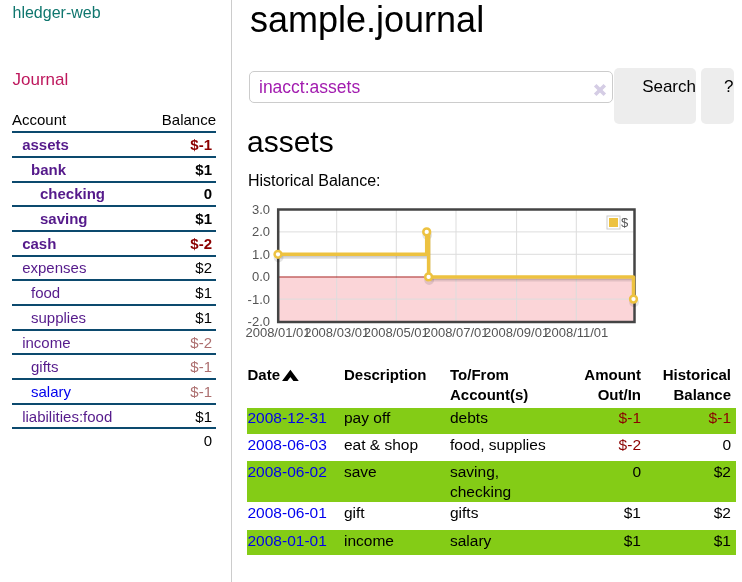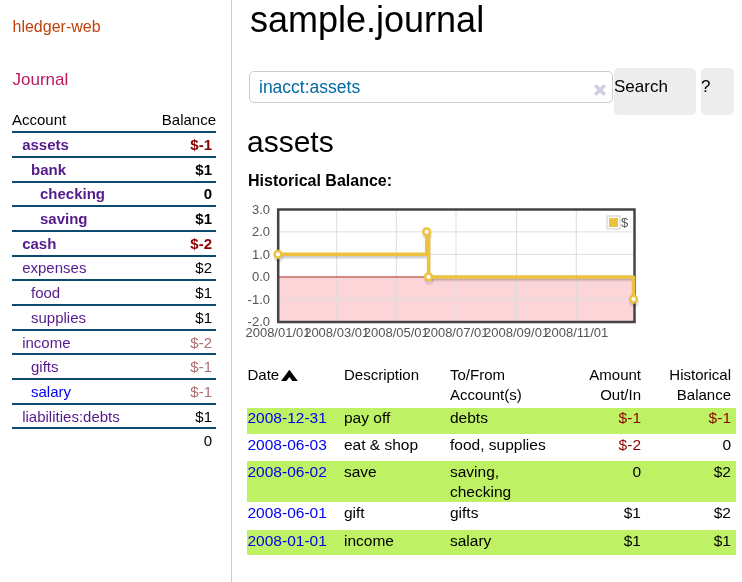--- a/index.html
+++ b/index.html
@@ -5,49 +5,49 @@
   * { margin:0; padding:0; box-sizing:content-box; }
   html,body { width:742px; height:582px; background:#fff; font-family:"Liberation Sans", sans-serif; overflow:hidden; position:relative; }
   a { text-decoration:none; }
   .purple { color:#551a8b; }
   .blue { color:#0000ee; }
   .neg { color:#8b0000; }
   .negdim { color:#ad6f6f; }
 
   
   #sep { position:absolute; left:231px; top:0; width:1px; height:582px; background:#ccc; }
-  #brand { position:absolute; left:12.5px; top:18px; font-size:16px; color:#c2410c; }
+  #brand { position:absolute; left:12.5px; top:4px; font-size:16px; color:#0f766e; }
   #journal { position:absolute; left:12.5px; top:69.5px; font-size:17px; color:#be185d; }
   #acctbl { position:absolute; left:12px; top:108.5px; width:204px; border-collapse:collapse; font-size:15px; }
   #acctbl td, #acctbl th { border-bottom:2px solid #0c4a6e; padding:0; height:22.7px; vertical-align:middle; white-space:nowrap; }
   #acctbl th { font-weight:normal; text-align:left; }
   #acctbl td.bal { text-align:right; padding-right:4px; }
   #acctbl th.bal { text-align:right; }
   #acctbl tr.b td { font-weight:bold; }
   #acctbl tr.total td { border-bottom:none; border-top:2px solid #000; font-weight:normal; }
   .d1 { padding-left:10.2px !important; }
   .d2 { padding-left:19px !important; }
   .d3 { padding-left:28px !important; }
 
   
   #title { position:absolute; left:250px; top:-1.5px; font-size:36px; color:#000;text-align:center; }
   #searchbox { position:absolute; left:249px; top:71px; width:362px; height:30px; border:1px solid #ccc; border-radius:5px; background:#fff; }
-  #searchtext { position:absolute; left:259px; top:76.5px; font-size:17.5px; color:#0369a1; }
-  .btn { position:absolute; top:68px; height:47px; background:#ededed; border:none; border-radius:5px; font-size:17px; color:#000; font-family:"Liberation Sans", sans-serif; text-align:left; }
+  #searchtext { position:absolute; left:259px; top:76.5px; font-size:17.5px; color:#a21caf; }
+  .btn { position:absolute; top:68px; height:56px; background:#ededed; border:none; border-radius:5px; font-size:17px; color:#000; font-family:"Liberation Sans", sans-serif; text-align:right; }
   #searchbtn { left:614px; width:82px; line-height:38px; }
   #helpbtn { left:701px; width:32.5px; line-height:38px; }
   #acct { position:absolute; left:247px; top:125px; font-size:30px; color:#000; }
-  #histlabel { position:absolute; left:248px; top:171.5px; font-size:16px; font-weight:bold; color:#000; }
+  #histlabel { position:absolute; left:248px; top:171.5px; font-size:16px; font-weight:normal; color:#000; }
 
   
   #reg { position:absolute; left:247px; top:362px; border-collapse:collapse; font-size:15.5px; table-layout:fixed; }
-  #reg th { font-weight:normal; text-align:left; vertical-align:top; padding:2.5px 0 3.3px 0; line-height:20px; font-size:15px; }
+  #reg th { font-weight:bold; text-align:left; vertical-align:top; padding:2.5px 0 3.3px 0; line-height:20px; font-size:15px; }
   #reg th.r, #reg td.r { text-align:right; }
   #reg td { padding:0.5px 0 0 0; vertical-align:top; line-height:20.2px; }
-  #reg tr.g td { background:#bef264; }
+  #reg tr.g td { background:#84cc16; }
   #reg .pl { padding-left:0.5px; }
   #reg .pr { padding-right:5px; }
 </style>
 </head>
 <body>
   <div id="sep"></div>
   <a id="brand" href="#">hledger-web</a>
   <a id="journal" href="#">Journal</a>
   <table id="acctbl">
     <tbody>
@@ -93,21 +93,21 @@
       </tr>
     <tr>
         <td class="d2"><a class="purple" href="#">gifts</a></td>
         <td class="bal negdim">$-1</td>
       </tr>
     <tr>
         <td class="d2"><a class="blue" href="#">salary</a></td>
         <td class="bal negdim">$-1</td>
       </tr>
     <tr>
-        <td class="d1"><a class="purple" href="#">liabilities:debts</a></td>
+        <td class="d1"><a class="purple" href="#">liabilities:food</a></td>
         <td class="bal">$1</td>
       </tr>
     <tr class="total">
         <td></td>
         <td class="bal">0</td>
       </tr>
   </tbody>
   </table>
 
   <div id="title">sample.journal</div>

